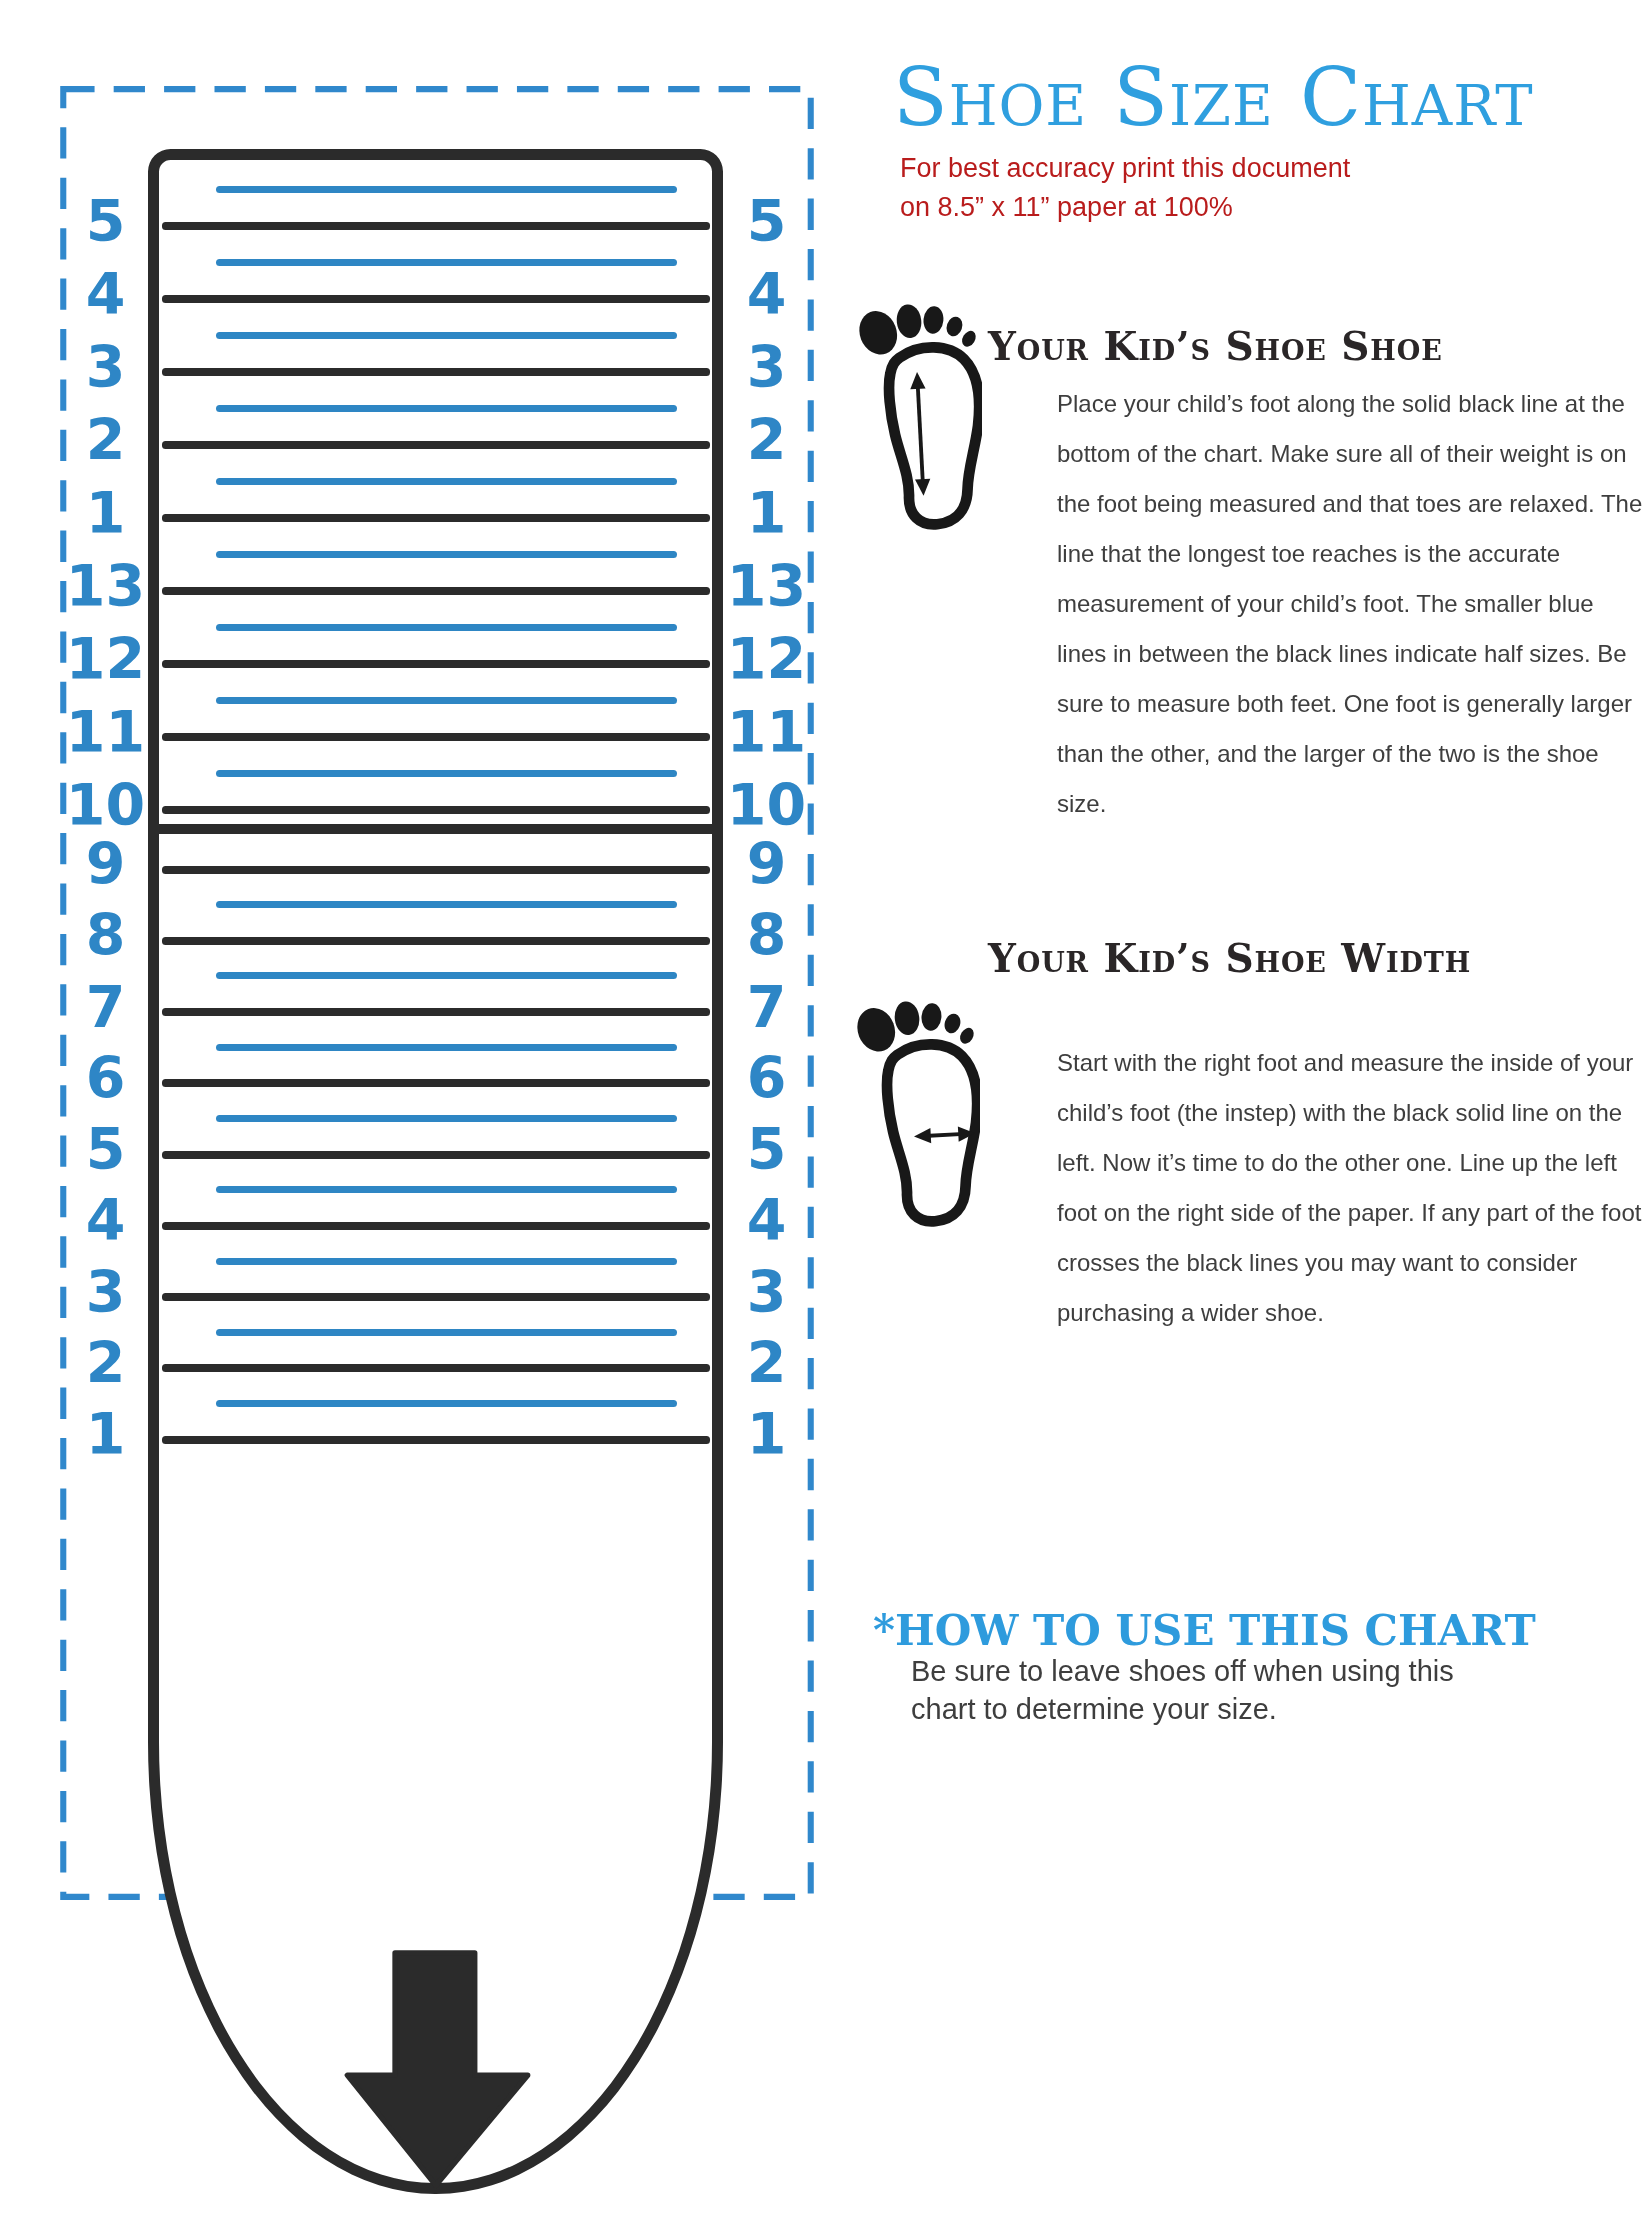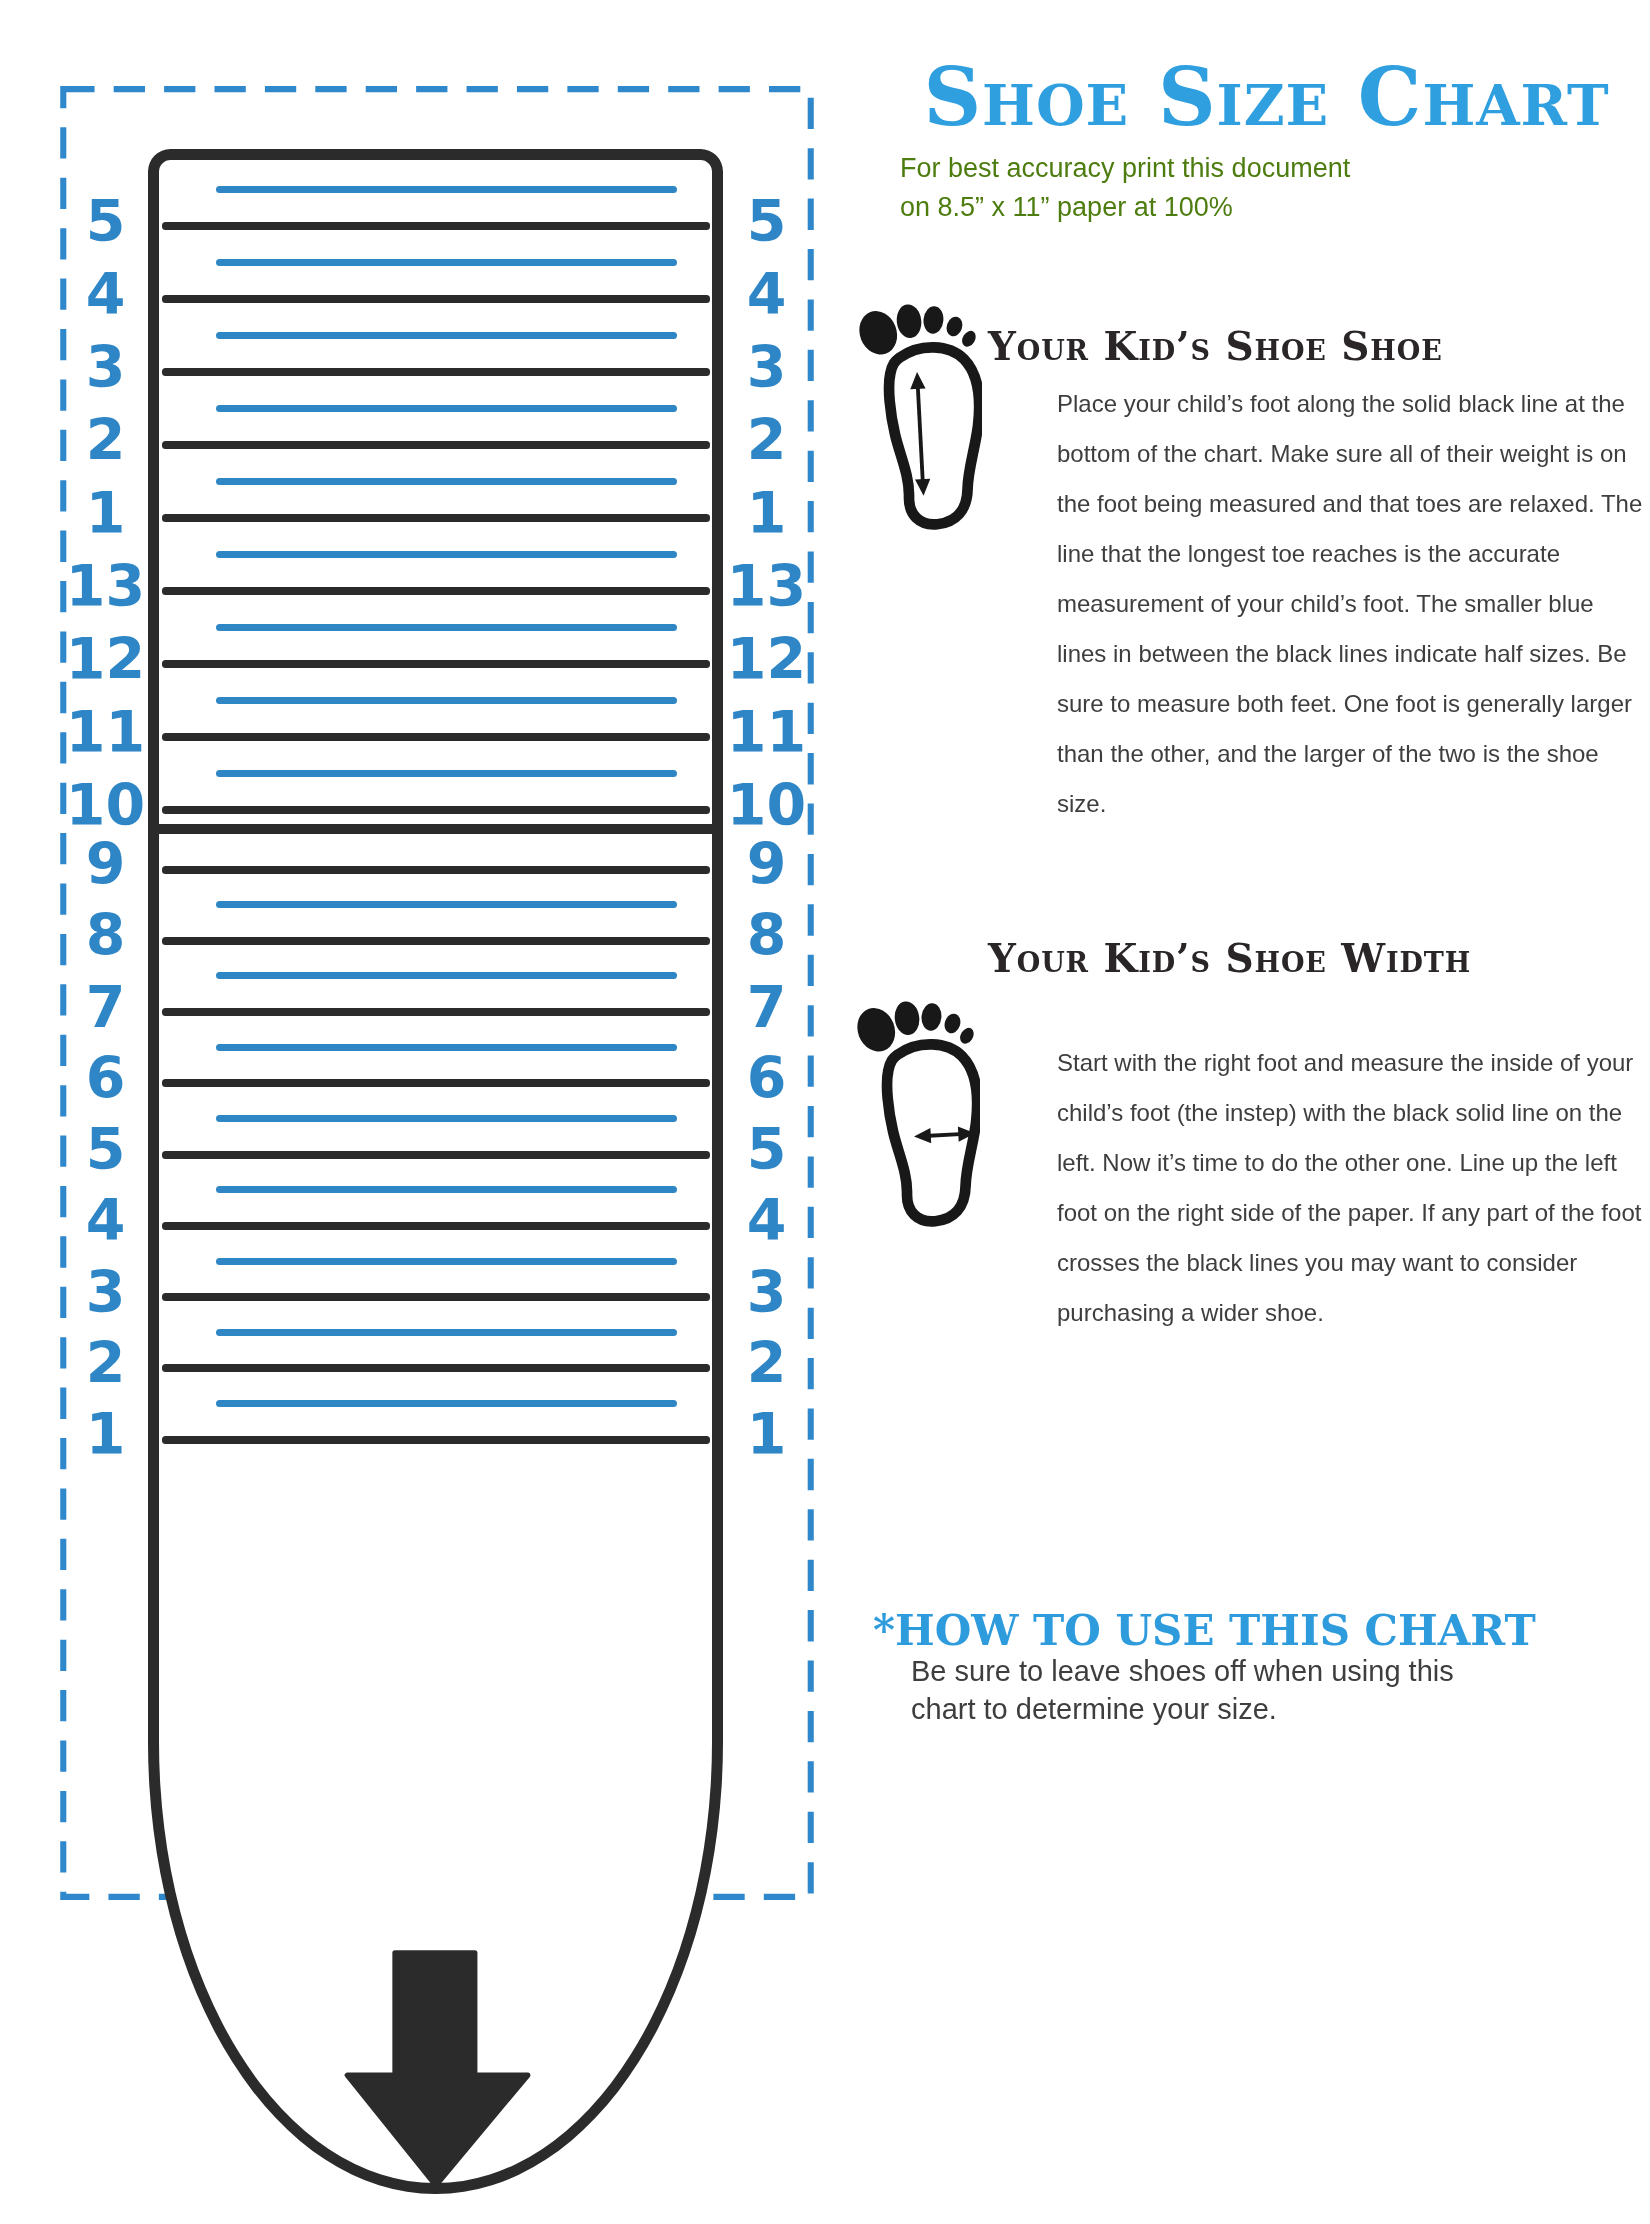--- a/index.html
+++ b/index.html
@@ -18,23 +18,23 @@
   .reminder{position:absolute;left:158px;top:1489px;width:554px;text-align:center;
             font-family:"DejaVu Serif",serif;font-weight:700;}
   .reminder-h{color:#2e9bdd;font-size:47px;line-height:52px;}
   .reminder-l{color:#2f2b2c;font-size:47px;line-height:59px;letter-spacing:-0.9px;}
   .place-heel{position:absolute;left:158px;top:1775px;width:554px;text-align:center;
               color:#2e9bdd;font-family:"DejaVu Serif",serif;font-weight:700;
               font-size:54px;line-height:68px;letter-spacing:1.7px;word-spacing:17.4px;}
   .heel-arrow{position:absolute;left:342px;top:1949px;}
   
   .title{position:absolute;left:893px;top:54px;width:747px;color:#2f9fdf;
-         font-family:"DejaVu Serif",serif;font-weight:700;font-variant:small-caps;
-         font-size:80px;line-height:87px;letter-spacing:0.9px;white-space:nowrap;text-align:center;}
-  .subtitle{position:absolute;left:900px;top:149px;color:#4d7c0f;
+         font-family:"DejaVu Serif",serif;font-weight:400;font-variant:small-caps;
+         font-size:80px;line-height:87px;letter-spacing:0.9px;white-space:nowrap;}
+  .subtitle{position:absolute;left:900px;top:149px;color:#b91c1c;
             font-size:27px;line-height:39px;}
   .foot-icon{position:absolute;}
   .sec-heading{position:absolute;left:988px;color:#2a2627;white-space:nowrap;
                font-family:"DejaVu Serif",serif;font-weight:700;font-variant:small-caps;
                font-size:39px;line-height:47px;letter-spacing:0.9px;}
   .sec-body{position:absolute;left:1057px;width:587px;color:#3e3e3e;
             font-size:24px;line-height:50px;}
   .howto-h{position:absolute;left:873px;top:1606px;color:#2e9bdd;white-space:nowrap;
            font-family:"DejaVu Serif",serif;font-weight:700;font-size:42px;line-height:50px;}
   .howto-b{position:absolute;left:911px;top:1652px;width:569px;color:#3e3e3e;

